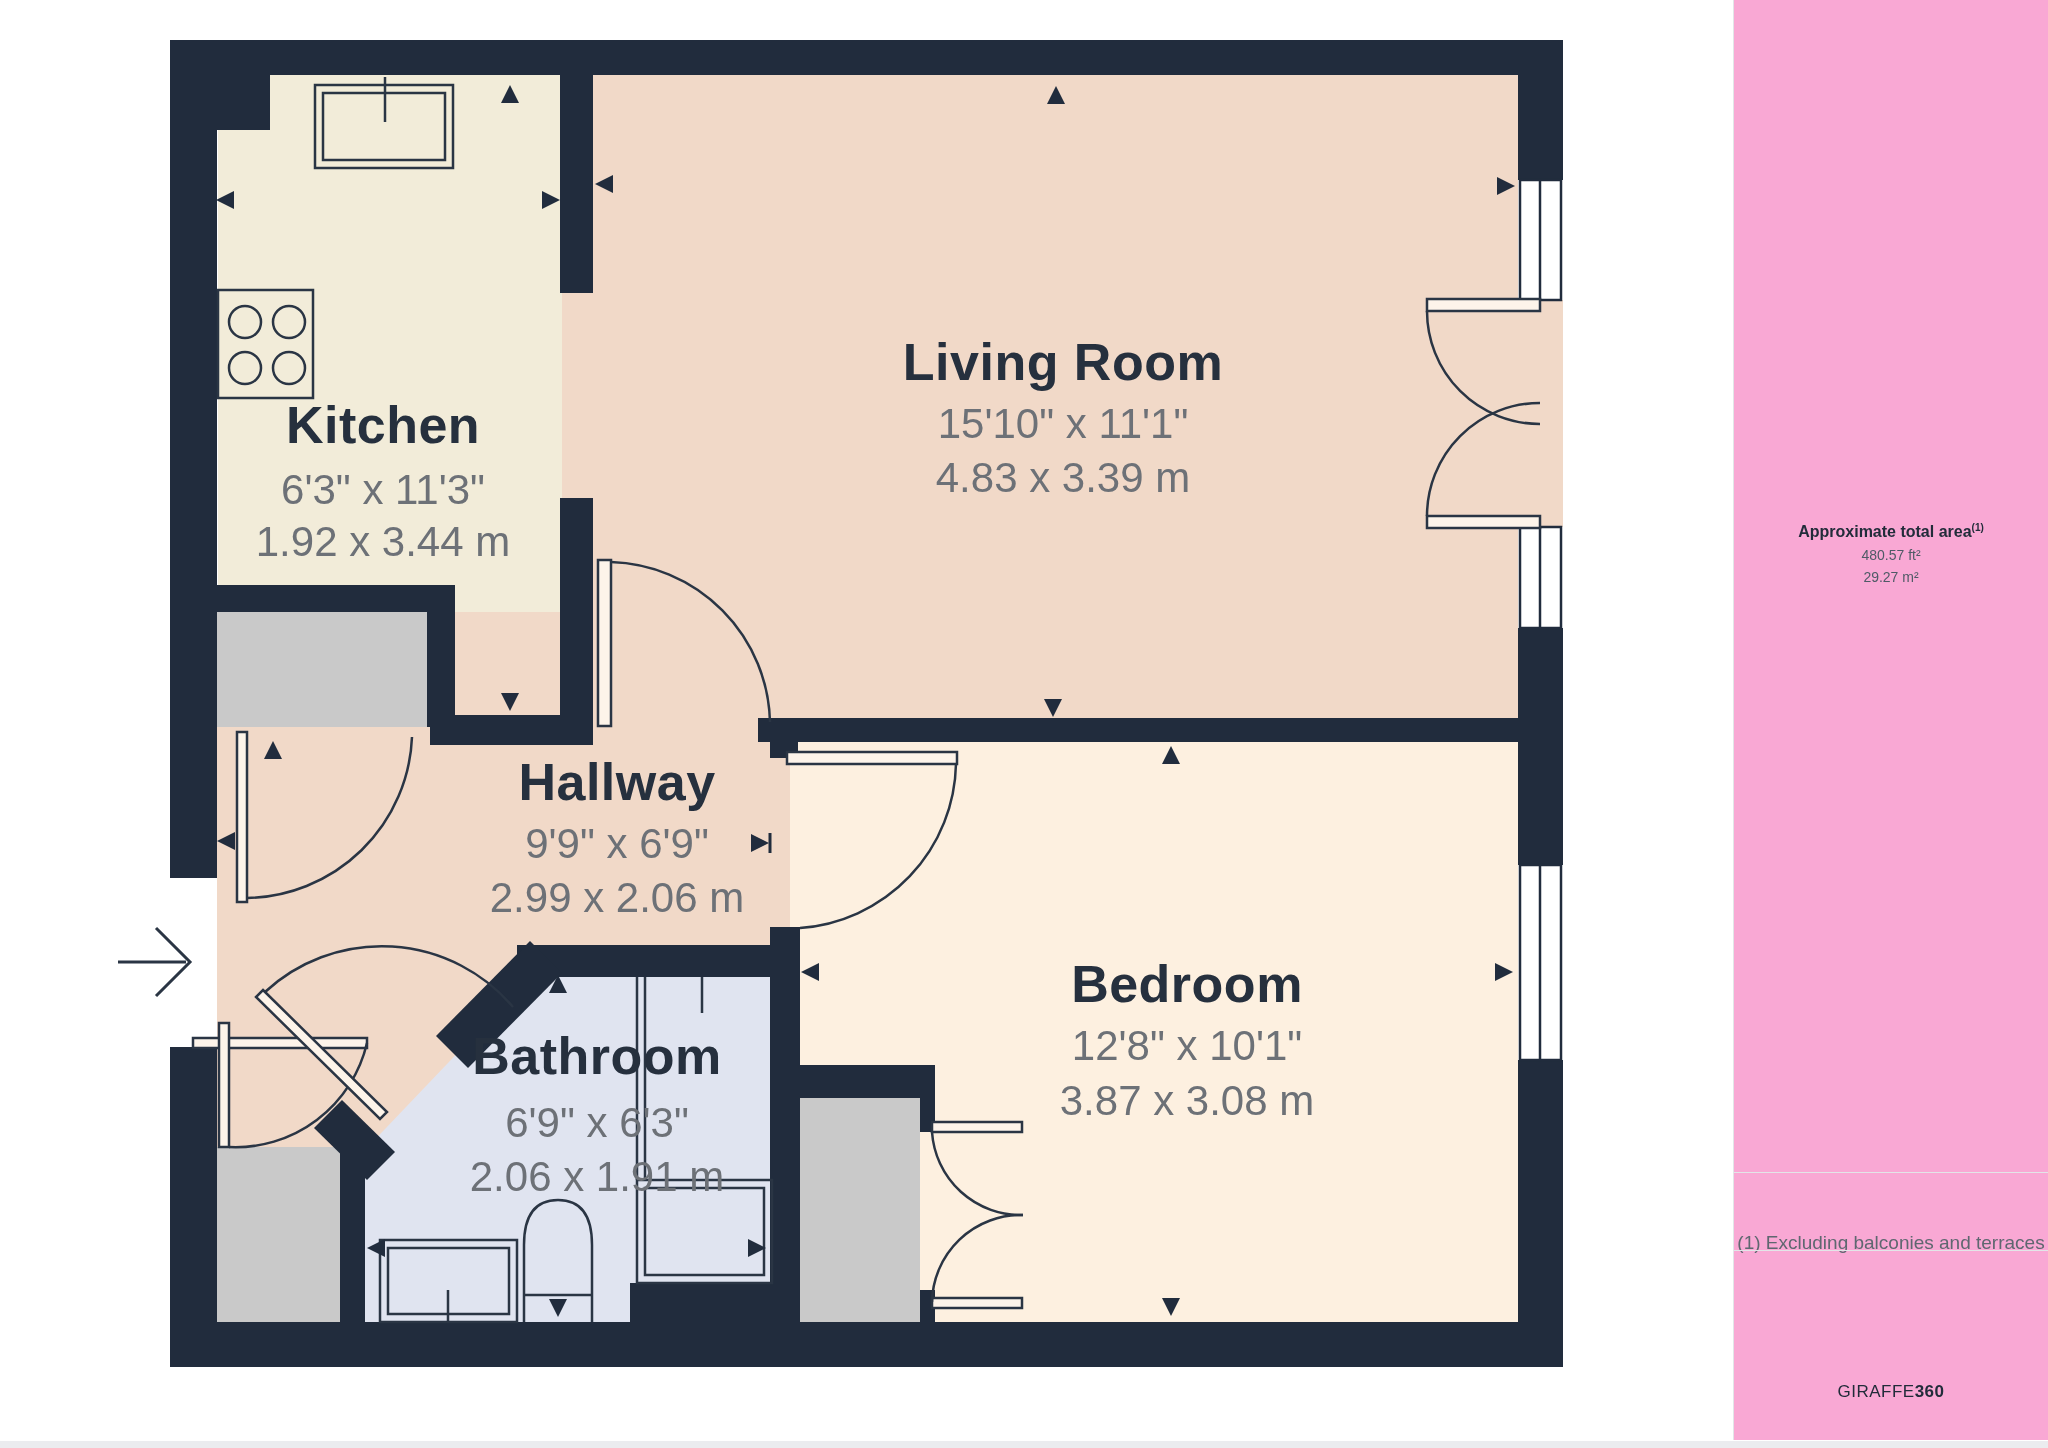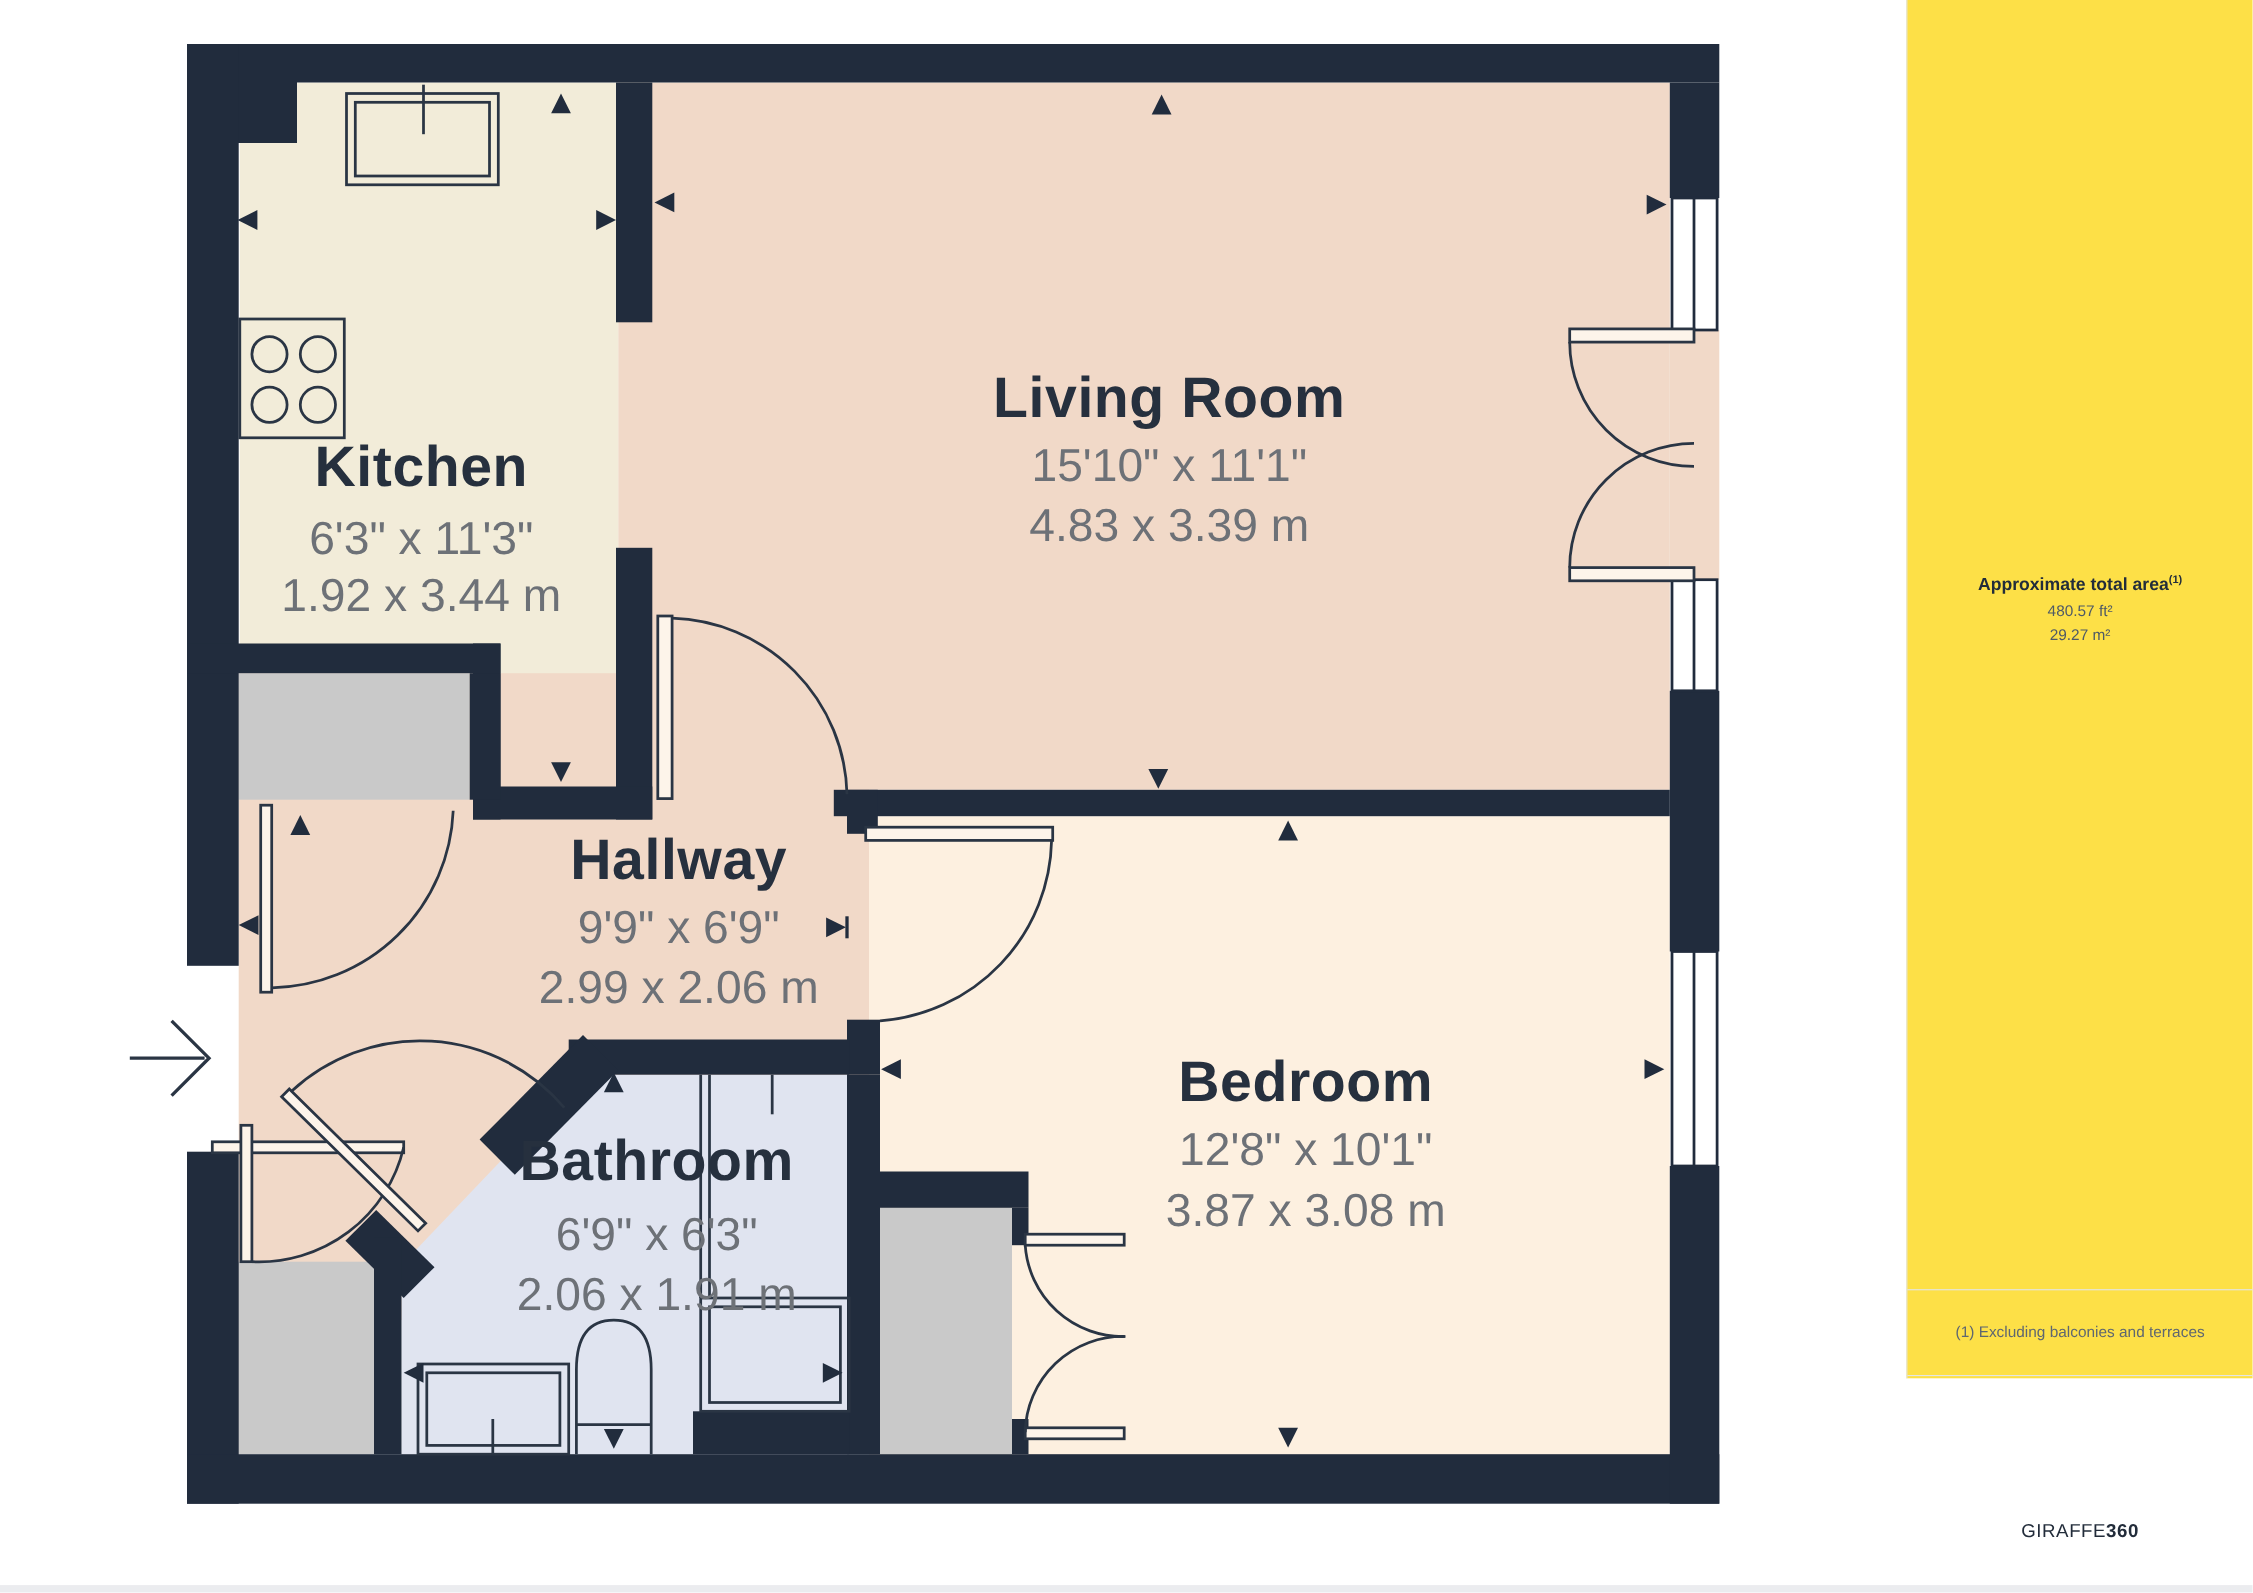--- a/index.html
+++ b/index.html
@@ -1,28 +1,28 @@
 <!DOCTYPE html>
 <html><head>
 <meta charset="utf-8">
 <style>
   html,body{margin:0;padding:0;background:#fff;}
   body{font-family:"Liberation Sans",sans-serif;}
   #page{position:relative;width:2048px;height:1448px;background:#ffffff;overflow:hidden;}
   #plan-svg{position:absolute;left:0;top:0;}
   .room-title{font-size:52px;font-weight:700;fill:#26303e;letter-spacing:.5px;}
   .room-dim{font-size:42px;font-weight:400;fill:#6d7177;}
-  #sidebar{position:absolute;left:1733px;top:0;width:314px;height:1253px;border-left:1px solid #e3e5e8;background:#fde047;}
+  #sidebar{position:absolute;left:1733px;top:0;width:314px;height:1440px;border-left:1px solid #e3e5e8;background:#f9a8d4;}
   .sb-center{position:absolute;left:0;right:0;text-align:center;}
   #area-block{top:522px;}
   #area-title{font-size:16px;font-weight:700;color:#222c3a;}
   #area-title sup{font-size:10px;font-weight:700;}
   .area-val{font-size:14px;color:#4f5a66;margin-top:6px;}
   .sb-divider{position:absolute;left:0;right:0;height:1px;background:#e3e5e8;}
-  #footnote{top:1202px;font-size:14px;color:#5f6770;}
+  #footnote{top:1232px;font-size:19px;color:#5f6770;}
   #disclaimer{top:1280px;font-size:13.5px;line-height:1.72;color:#5f6770;padding:0 20px;}
   #brand{top:1382px;font-size:17px;color:#222c3a;letter-spacing:.5px;text-align:center;}
   #brand .bold{font-weight:700;}
   #bottom-strip{position:absolute;left:0;top:1441px;width:2048px;height:7px;background:#ebecef;}
 </style>
 </head>
 <body>
 
 <div id="page">
 

